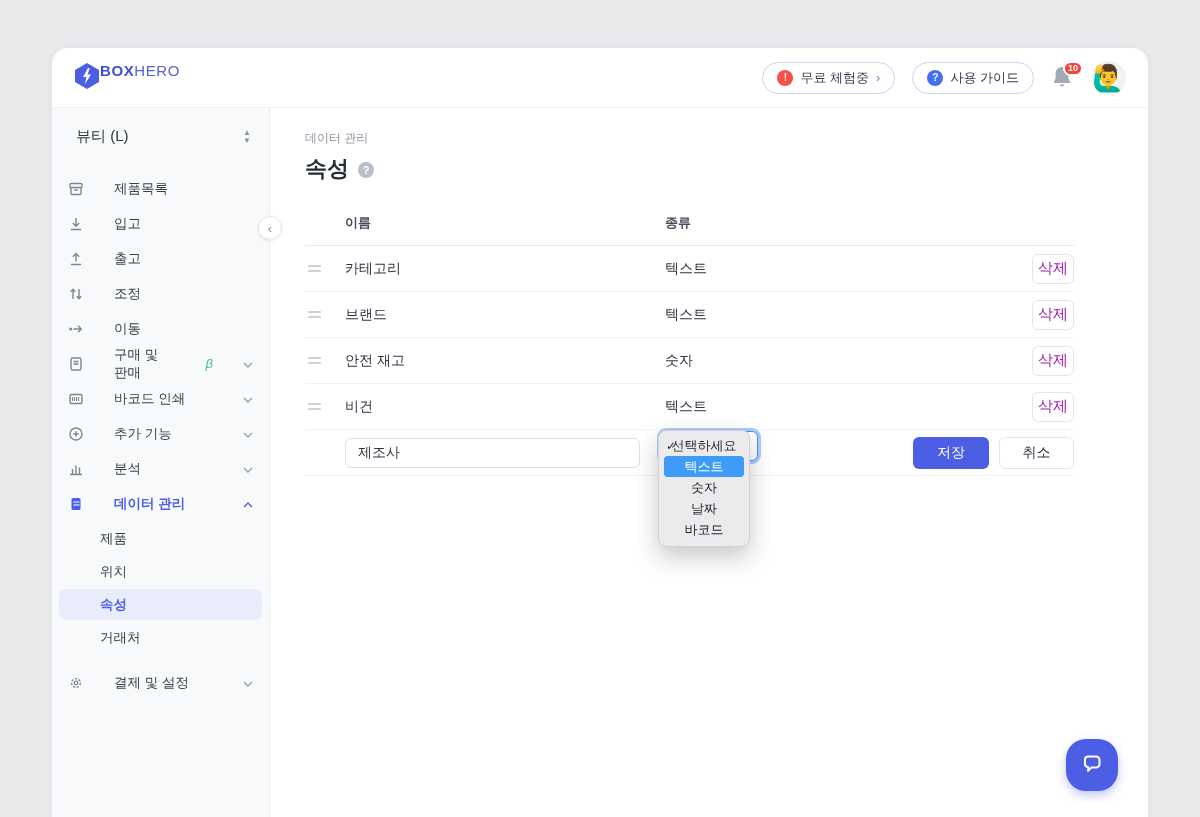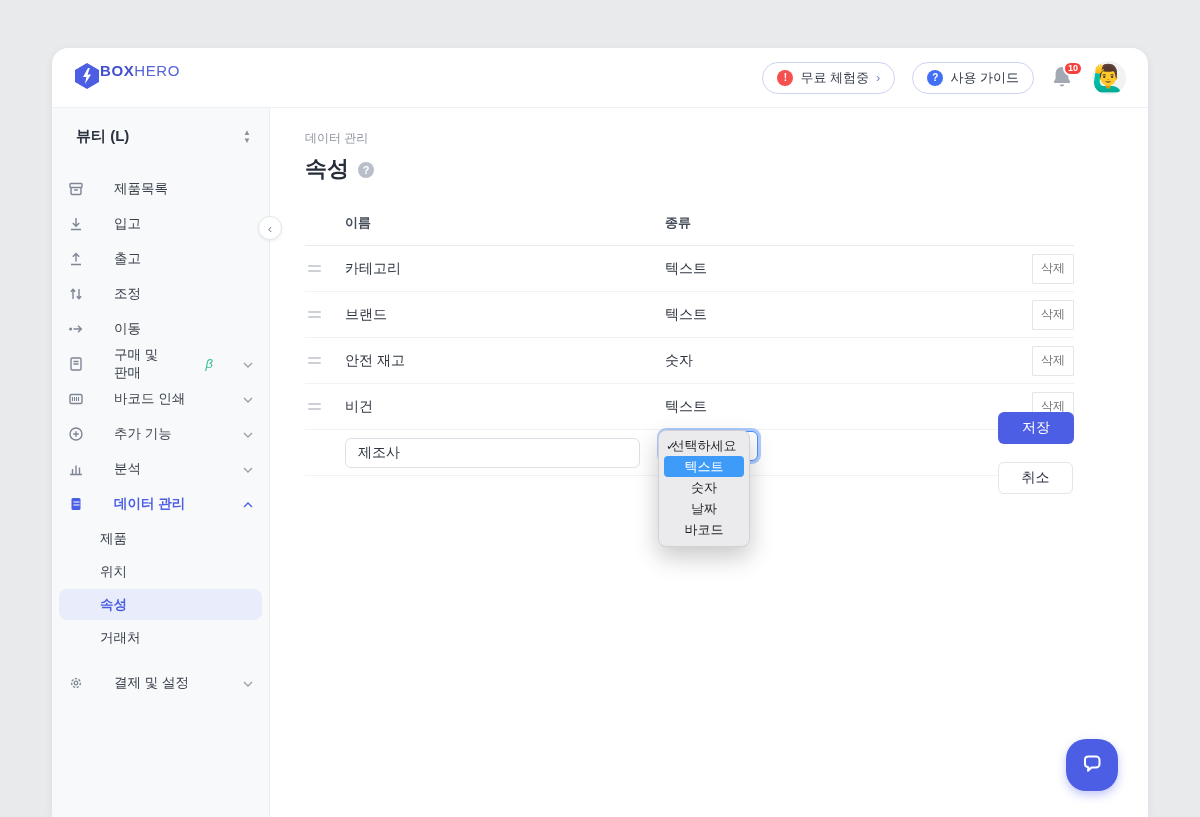--- a/index.html
+++ b/index.html
@@ -48,21 +48,21 @@
     font-size:26px; line-height:34px; text-align:center; overflow:hidden; cursor:pointer;
   }
   
   .split { flex:1; display:flex; min-height:0; position:relative; }
   .sidebar {
     width:218px; flex:0 0 218px; background:#f8f9fa;
     border-right:1px solid #ecedf0; padding-top:8px; position:relative;
   }
   .workspace {
     height:40px; display:flex; align-items:center; padding:0 18px 0 24px;
-    font-size:15px; font-weight:bold; color:#2c3340; cursor:pointer;
+    font-size:15px; font-weight:normal; color:#2c3340; cursor:pointer;
   }
   .sort-icon { margin-left:auto; display:flex; flex-direction:column; gap:1px; color:#8b919d; font-size:8px; line-height:7px; }
   .menu { margin-top:15px; }
   .menu-item {
     height:35px; display:flex; align-items:center; gap:30px;
     padding:0 16px; font-size:13.5px; color:#3a414d; cursor:pointer;
   }
   .menu-item .mi-icon { width:16px; height:16px; flex:0 0 16px; display:flex; align-items:center; justify-content:center; }
   .menu-item .chev { margin-left:auto; color:#9aa1ab; }
   .menu-item.active { color:#4c5ee3; font-weight:bold; }
@@ -91,31 +91,31 @@
     font-size:11px; font-weight:bold; display:flex; align-items:center; justify-content:center;
     cursor:pointer; margin-top:2px;
   }
   .attr-table { width:769px; margin-top:17px; }
   .t-row { display:grid; grid-template-columns:40px 320px 1fr 52px; align-items:center; }
   .t-head { height:45px; border-bottom:1px solid #e7eaee; font-size:13px; font-weight:bold; color:#454c59; }
   .t-body-row { height:46px; border-bottom:1px solid #f0f2f4; font-size:14px; color:#2e3440; }
   .drag-handle { width:13px; margin-left:3px; cursor:grab; }
   .drag-handle span { display:block; height:0; border-top:2px solid #cdd1d7; margin:3px 0; border-radius:2px; }
   .del-btn {
-    width:42px; height:30px; border:1px solid #e2e5e9; background:#fff; border-radius:1px;
-    font-size:12px; color:#737373; cursor:pointer; justify-self:end;
+    width:42px; height:30px; border:1px solid #e2e5e9; background:#fff; border-radius:6px;
+    font-size:15px; color:#a21caf; cursor:pointer; justify-self:end;
     font-family:inherit;
   }
   .new-row { height:46px; border-bottom:1px solid #f0f2f4; display:flex; align-items:center; }
   .new-row .spacer-handle { width:40px; }
   .name-input {
     width:295px; height:30px; border:1px solid #dde1e7; border-radius:6px;
     padding:0 12px; font-size:14px; color:#2e3440; font-family:inherit; outline:none;
   }
-  .new-row-actions { margin-left:auto; display:flex; gap:18px;flex-direction:column; }
+  .new-row-actions { margin-left:auto; display:flex; gap:10px; }
   .save-btn {
     width:76px; height:32px; background:#4c5ee3; border:none; border-radius:6px;
     color:#fff; font-size:14px; cursor:pointer; font-family:inherit;
   }
   .cancel-btn {
     width:75px; height:32px; background:#fff; border:1px solid #e2e5e9; border-radius:6px;
     color:#2e3440; font-size:14px; cursor:pointer; font-family:inherit;
   }
   
   .type-select {

